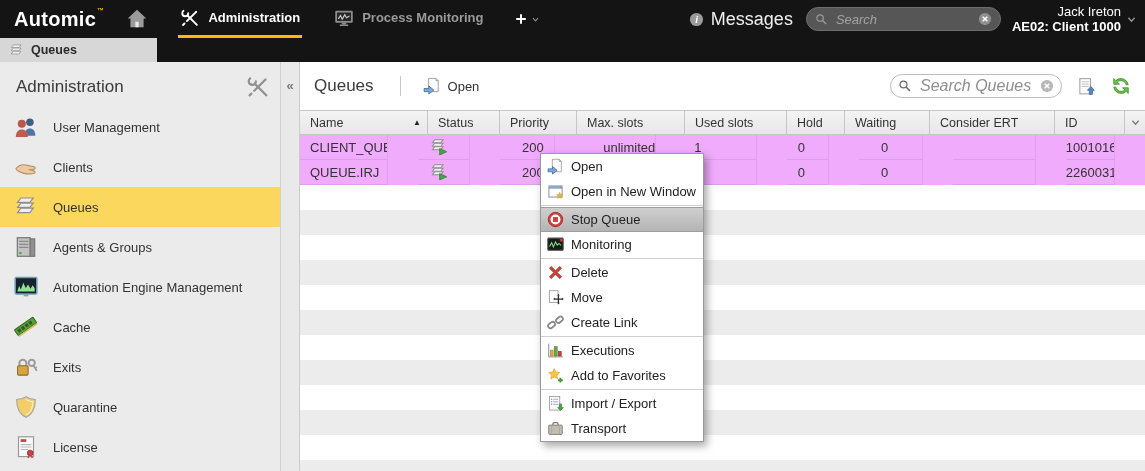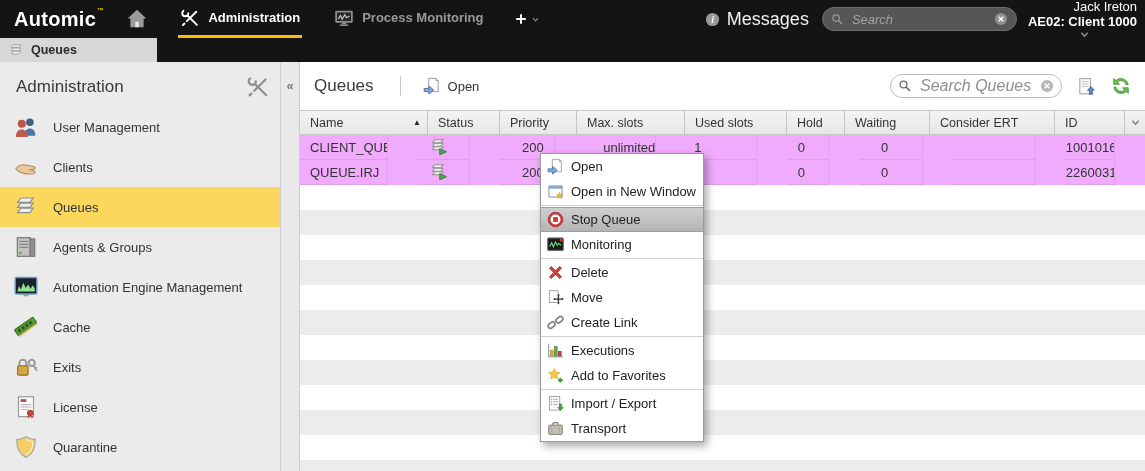--- a/index.html
+++ b/index.html
@@ -17,21 +17,21 @@
   .nav-item.active{border-bottom-color:#fdbb00;color:#fff;}
   .nav-item.dim{color:#9a9a9a;}
   .nav-plus{display:flex;align-items:center;gap:3px;margin-left:28px;color:#8f8f8f;cursor:pointer;}
   .tb-right{margin-left:auto;display:flex;align-items:center;}
   .messages{display:flex;align-items:center;gap:7px;font-size:18px;color:#f0f0f0;cursor:pointer;}
   .tb-search{display:flex;align-items:center;width:195px;height:24px;margin:0 11px 0 13px;
              background:#565656;border:1px solid #6e6e6e;border-radius:13px;padding:0 8px;box-sizing:border-box;color:#aaa;}
   .tb-search input{flex:1;background:transparent;border:none;outline:none;color:#ddd;
                    font-style:italic;font-size:13px;margin:0 6px;min-width:0;font-family:"Liberation Sans",sans-serif;}
   .tb-search input::placeholder{color:#a2a2a2;}
-  .user{display:flex;align-items:center;margin-right:8px;cursor:pointer;flex-direction:column;}
+  .user{display:flex;align-items:center;margin-right:8px;cursor:pointer;}
   .user .lines{text-align:right;line-height:15px;font-size:13px;}
   .user .l1{font-weight:normal;}
   .user .l2{font-weight:bold;}
   .user .chv{color:#9a9a9a;margin-left:5px;}
 
   
   .tabrow{height:24px;background:#141414;display:flex;}
   .doc-tab{width:157px;background:#d7d7d7;display:flex;align-items:center;gap:7px;padding-left:9px;
            font-size:12.5px;font-weight:bold;color:#2b2b2b;box-sizing:border-box;cursor:pointer;}
 
@@ -386,29 +386,29 @@
       <span class="lbl">Cache</span>
     </div>
     <div class="side-item">
       <svg class="ic" width="24" height="24">
           <use href="#s-lockkey"></use>
         </svg>
       <span class="lbl">Exits</span>
     </div>
     <div class="side-item">
       <svg class="ic" width="24" height="24">
+          <use href="#s-shield"></use>
+        </svg>
+      <span class="lbl">Quarantine</span>
+    </div>
+    <div class="side-item">
+      <svg class="ic" width="24" height="24">
           <use href="#s-cert"></use>
         </svg>
       <span class="lbl">License</span>
-    </div>
-    <div class="side-item">
-      <svg class="ic" width="24" height="24">
-          <use href="#s-shield"></use>
-        </svg>
-      <span class="lbl">Quarantine</span>
     </div>
   </div>
 
   <div class="strip">«</div>
 
   <div class="main">
     <div class="toolbar">
       <span class="m-title">Queues</span>
       <div class="vdiv"></div>
       <div class="btn-open">

